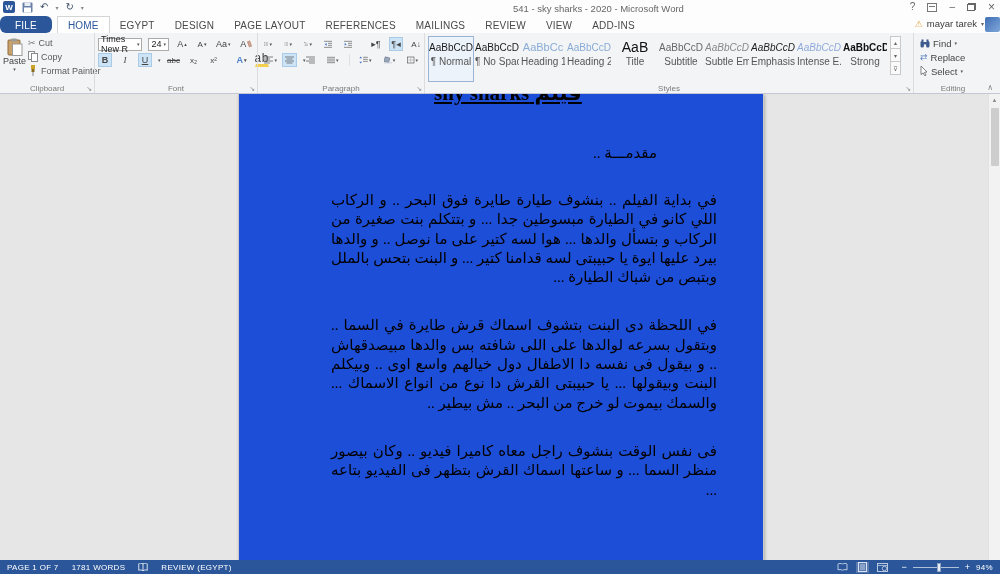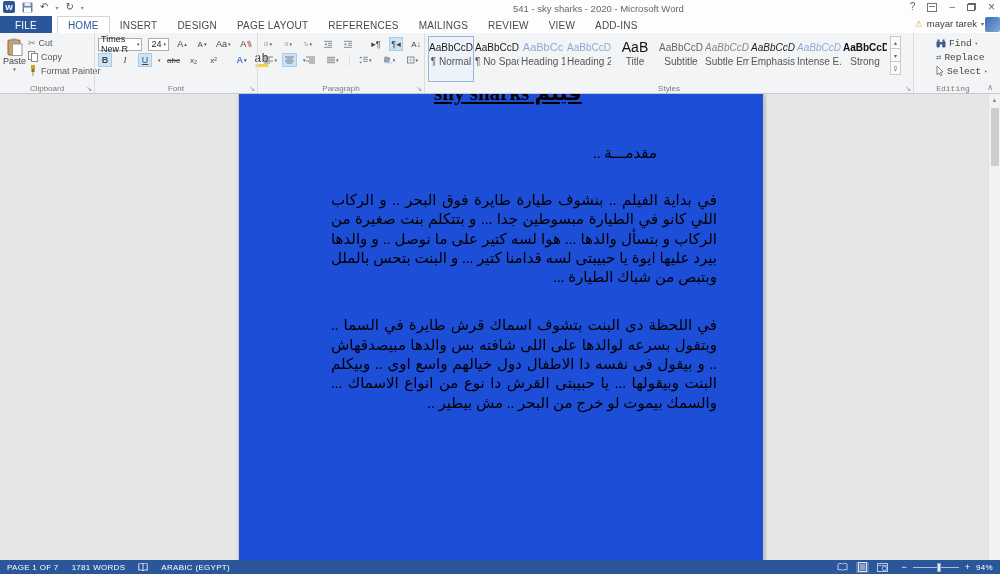--- a/index.html
+++ b/index.html
@@ -20,21 +20,21 @@
   .i-ribbonopt { width:10px; height:9px; border:1px solid #777; position:relative; }
   .i-ribbonopt::after { content:""; position:absolute; left:1px; right:1px; top:2px; border-top:1px solid #777; }
   .i-restore { position:relative; width:9px; height:8px; }
   .i-restore::before { content:""; position:absolute; right:0; top:0; width:6px; height:5px; border:1px solid #666; }
   .i-restore::after { content:""; position:absolute; left:0; bottom:0; width:6px; height:5px; border:1px solid #666; background:#FDFDFD; }
   .i-close { font-size:12px !important; }
 
   
   .tabrow { position:absolute; top:16px; left:0; right:0; height:17px; background:#FDFDFD; display:flex; align-items:stretch; }
   .tab { font-size:10px; color:#494949; padding:3px 10px 2px; display:flex; align-items:center; letter-spacing:.2px; }
-  .tab.file { background:#2B579A; color:#fff; padding:3px 15px 2px; margin-right:5px; }
+  .tab.file { background:#2B579A; color:#fff; padding:3px 15px 2px; margin-right:5px;border-radius:6px; }
   .tab.active { color:#2B579A; background:#fff; border:1px solid #D5D5D5; border-bottom:none; }
   .user-area { position:absolute; right:16px; top:2px; display:flex; align-items:center; gap:4px; font-size:9.5px; color:#3B3B3B; }
   .warn { color:#E3A63B; font-size:9px; }
   .user-caret { font-size:6px; color:#666; }
   .avatar { position:absolute; right:-16px; top:-1px; width:15px; height:15px; background:linear-gradient(135deg,#3E6DB5,#7FA8D9); border-radius:2px; }
 
   
   .ribbon { position:absolute; top:33px; left:0; right:0; height:61px; background:#F3F4F5; border-bottom:1px solid #C3C8D2; display:flex; }
   .group { position:relative; padding:3px 3px 11px; flex-shrink:0; }
   .group + .group { border-left:1px solid #DCDCDC; }
@@ -91,21 +91,21 @@
   .sp6 { font-size:10px; color:#888; font-style:italic; }
   .sp7 { font-size:10px; color:#222; font-style:italic; }
   .sp8 { font-size:10px; color:#8FAADC; font-style:italic; }
   .sp9 { font-size:10px; color:#111; font-weight:bold; }
   .gal-scroll { display:flex; flex-direction:column; margin-left:2px; }
   .gal-scroll .gbtn { width:11px; height:13px; border:1px solid #C9C9C9; background:#FAFAFA; font-size:6px; color:#666;
                       display:flex; align-items:center; justify-content:center; }
   .gal-scroll .gbtn + .gbtn { border-top:none; }
 
   
-  .g-editing { width:79px; padding-left:22px;font-family:Liberation Mono, monospace; }
+  .g-editing { width:79px; padding-left:6px; }
   .ed-cmd { display:flex; align-items:center; gap:3px; font-size:9.5px; color:#444; height:14px; white-space:nowrap; }
   .ribbon-collapse { position:absolute; right:7px; bottom:1px; font-size:8px; color:#888; }
 
   
   .docarea { position:absolute; top:94px; bottom:14px; left:0; right:0; background:#E6E6E6; overflow:hidden; }
   .page { position:absolute; left:238px; top:0; width:526px; height:480px; background:#1d4ed8;
           border:1px solid #C9C9C9; border-top:none; box-shadow:1px 1px 3px rgba(0,0,0,.25);
           padding:0 46px 0 60px; direction:rtl; }
   .doc-title { margin-top:-13px; text-align:center; font-weight:bold; text-decoration:underline;
                font-size:21px; color:#000; font-family:"Liberation Serif","DejaVu Sans",serif; white-space:nowrap; }
@@ -156,21 +156,21 @@
       <span class="i-ribbonopt"></span>
       <span>–</span>
       <span class="i-restore"></span>
       <span class="i-close">×</span>
     </div>
   </div>
 
   <div class="tabrow">
     <div class="tab file">FILE</div>
     <div class="tab active">HOME</div>
-    <div class="tab">INSERT</div>
+    <div class="tab">EGYPT</div>
     <div class="tab">DESIGN</div>
     <div class="tab">PAGE LAYOUT</div>
     <div class="tab">REFERENCES</div>
     <div class="tab">MAILINGS</div>
     <div class="tab">REVIEW</div>
     <div class="tab">VIEW</div>
     <div class="tab">ADD-INS</div>
     <div class="user-area">
       <span class="warn">⚠</span>
       <span>mayar tarek</span>
@@ -424,36 +424,37 @@
 
     <span class="ribbon-collapse">∧</span>
   </div>
 
   <div class="docarea">
     <div class="page">
       <div class="doc-title">فيلم shy sharks</div>
       <div class="intro">مقدمـــة ..</div>
       <p class="para">في بداية الفيلم .. بنشوف طيارة طايرة فوق البحر .. و الركاب اللي كانو في الطيارة مبسوطين جدا ... و بتتكلم بنت صغيرة من الركاب و بتسأل والدها ... هوا لسه كتير على ما نوصل .. و والدها بيرد عليها ايوة يا حبيبتى لسه قدامنا كتير ... و البنت بتحس بالملل وبتبص من شباك الطيارة ...</p>
       <p class="para">في اللحظة دى البنت بتشوف اسماك قرش طايرة في السما .. وبتقول بسرعه لوالدها على اللى شافته بس والدها مبيصدقهاش .. و بيقول فى نفسه دا الاطفال دول خيالهم واسع اوى .. وبيكلم البنت وبيقولها ... يا حبيبتى القرش دا نوع من انواع الاسماك ... والسمك بيموت لو خرج من البحر .. مش بيطير ..</p>
+      <p class="para">فى نفس الوقت بنشوف راجل معاه كاميرا فيديو .. وكان بيصور منظر السما ... و ساعتها اسماك القرش بتظهر فى الفيديو بتاعه ...</p>
 
     </div>
     <div class="v-scroll">
       <span class="arr">▲</span>
       <span class="v-thumb"></span>
     </div>
   </div>
 
   <div class="statusbar">
     <span class="sb-item">PAGE 1 OF 7</span>
     <span class="sb-item">1781 WORDS</span>
     <svg class="proof-icon" width="11" height="10" viewBox="0 0 11 10">
         <path d="M5.5 1 C4 0 1.5 0 0.8 0.8 V8.2 C1.5 7.5 4 7.5 5.5 8.6 C7 7.5 9.5 7.5 10.2 8.2 V0.8 C9.5 0 7 0 5.5 1Z" fill="none" stroke="#fff" stroke-width="0.9"></path>
         <path d="M5.5 1v7.6" stroke="#fff" stroke-width="0.9"></path>
       </svg>
-    <span class="sb-item">ARABIC (EGYPT)</span>
+    <span class="sb-item">REVIEW (EGYPT)</span>
     <span class="sb-spacer"></span>
     <span class="views">
       <span class="viewbtn">
         <svg width="11" height="8" viewBox="0 0 11 8">
             <path d="M5.5 1 C4 0.2 1.8 0.2 1 1 V7 C1.8 6.4 4 6.4 5.5 7.2 C7 6.4 9.2 6.4 10 7 V1 C9.2 0.2 7 0.2 5.5 1Z" fill="none" stroke="#C8D4E8" stroke-width="0.9"></path>
           </svg>
       </span>
       <span class="viewbtn cur">
         <svg width="9" height="10" viewBox="0 0 9 10">
             <rect x="0.5" y="0.5" width="8" height="9" fill="none" stroke="#E8EEF8" stroke-width="0.9"></rect>

